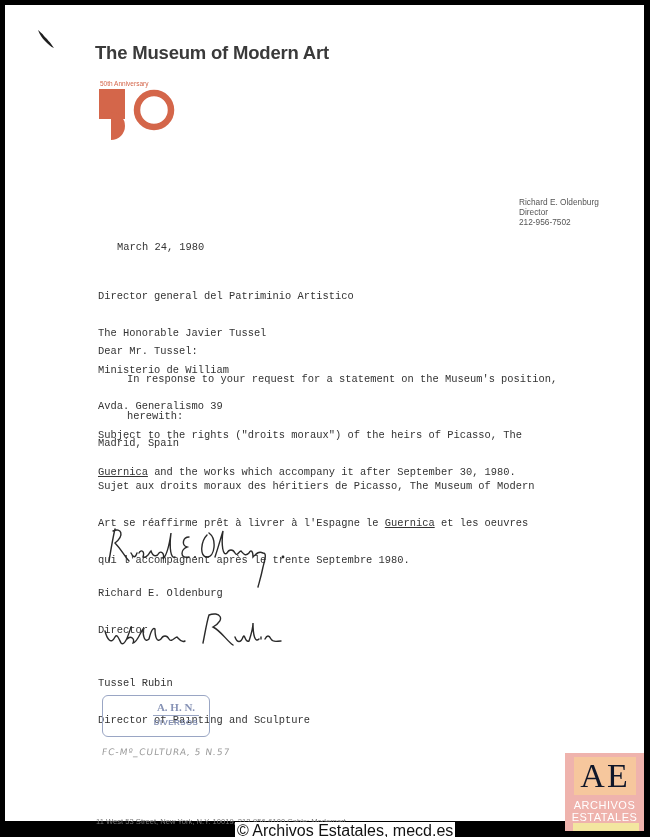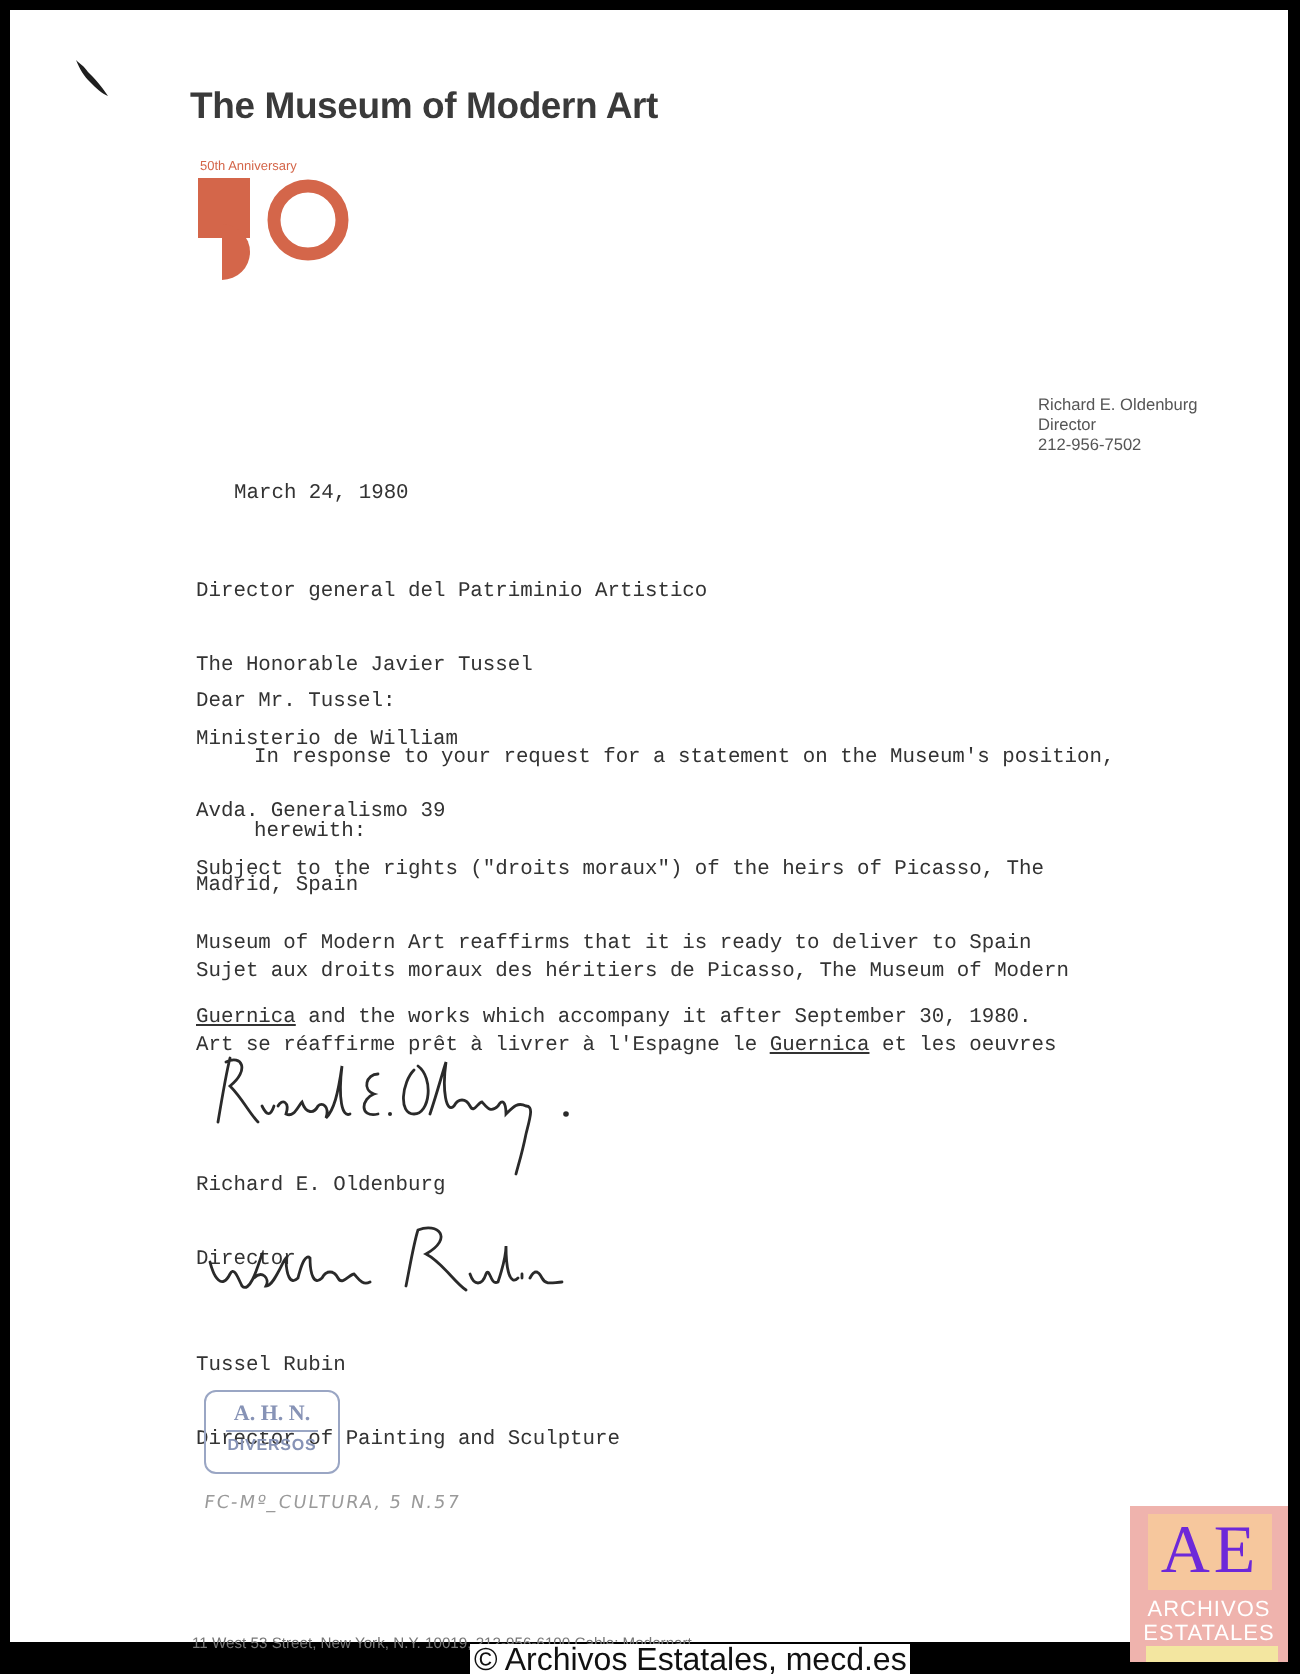--- a/index.html
+++ b/index.html
@@ -7,30 +7,30 @@
   .page { position:absolute; left:5px; top:5px; width:639px; height:816px; background:#fff; }
   .abs { position:absolute; }
   .logo-icon { left:31px; top:24px; width:20px; height:24px; }
   .title { left:90px; top:37px; font-family:"Liberation Sans", sans-serif; font-weight:bold; font-size:18.5px; color:#3a3a3a; letter-spacing:-0.2px; white-space:nowrap; }
   .anniv-label { left:95px; top:75px; font-size:6.5px; color:#d4664a; white-space:nowrap; }
   .anniv-logo { left:94px; top:84px; width:78px; height:52px; }
   .sender { left:514px; top:192px; font-size:8.3px; color:#555; line-height:10px; white-space:nowrap; }
   .mono { font-family:"Liberation Mono", monospace; font-size:10.4px; color:#333; line-height:12.2px; white-space:pre; }
   .u { text-decoration:underline; }
   .sig { stroke:#2a2a2a; stroke-width:1.4; fill:none; stroke-linecap:round; }
-  .stamp { left:97px; top:690px; width:66px; height:40px; border:1.5px solid #9aa6c4; border-radius:6px; color:#8793b6; text-align:center; font-family:"Liberation Serif", serif; }
+  .stamp { left:97px; top:690px; width:66px; height:40px; border:1.5px solid #9aa6c4; border-radius:6px; color:#8793b6; text-align:center; font-family:"Liberation Serif", serif;padding-left:40px; }
   .stamp .l1 { font-weight:bold; font-size:11px; margin-top:5px; }
   .stamp .rule { width:46px; margin:2px auto; border-top:1px solid #9aa6c4; }
   .stamp .l2 { font-family:"Liberation Sans", sans-serif; font-weight:bold; font-size:8px; letter-spacing:0.4px; }
   .handnote { left:97px; top:742px; font-family:"DejaVu Sans", sans-serif; font-size:9px; color:#9a9a9a; letter-spacing:1px; white-space:nowrap; transform:skewX(-8deg); }
   .footer-addr { left:91px; top:812px; font-size:7.6px; color:#777; white-space:nowrap; }
   .watermark { left:235px; top:822px; font-size:16px; color:#111; white-space:nowrap; }
   .ae-badge { left:560px; top:748px; width:79px; height:78px; background:#efb3ad; }
   .ae-badge .ae-box { position:absolute; left:9px; top:4px; width:62px; height:38px; background:#f6c79d; }
-  .ae-badge .ae-letters { position:absolute; left:9px; top:3px; width:62px; text-align:center; font-family:"Liberation Serif", serif; font-size:34px; color:#6d28d9; letter-spacing:2px; line-height:40px; }
+  .ae-badge .ae-letters { position:absolute; left:9px; top:3px; width:62px; text-align:center; font-family:"Liberation Serif", serif; font-size:34px; color:#0f172a; letter-spacing:2px; line-height:40px; }
   .ae-badge .ae-text { position:absolute; left:0; width:79px; text-align:center; font-family:Liberation Sans, sans-serif; font-size:11px; color:#fff; letter-spacing:0.5px; }
   .ae-badge .ae-strip { position:absolute; left:8px; top:70px; width:66px; height:8px; background:#f3e6a0; }
 </style>
 </head>
 <body>
 
 <div class="page">
 
   <svg class="abs logo-icon" viewBox="0 0 20 24">
     <path d="M2 1 C4 3,6 4,8 7 C11 10,14 13,18 19 C15 18,12 15,9 12 C6 9,4 6,2 1 Z" fill="#1f1f1f"></path>
@@ -64,27 +64,27 @@
 
   <div class="abs mono" style="left:93px; top:340px;">Dear Mr. Tussel:</div>
 
   <div class="abs mono" style="left:93px; top:344px;margin-left:29px;">
     <div>In response to your request for a statement on the Museum's position,</div>
     <div>herewith:</div>
   </div>
 
   <div class="abs mono" style="left:93px; top:400px;">
     <div>Subject to the rights ("droits moraux") of the heirs of Picasso, The</div>
-    <div>Museum of Modern Art reaffirms that it is ready to deliver to Spain</div>
     <div><span class="u">Guernica</span><span> and the works which accompany it after September 30, 1980.</span></div>
   </div>
 
   <div class="abs mono" style="left:93px; top:451px;">
     <div>Sujet aux droits moraux des héritiers de Picasso, The Museum of Modern</div>
     <div><span>Art se réaffirme prêt à livrer à l'Espagne le </span><span class="u">Guernica</span><span> et les oeuvres</span></div>
+    <div>qui l'accompagnent après le trente Septembre 1980.</div>
   </div>
 
   <svg class="abs" style="left:98px; top:518px; width:185px; height:68px;" viewBox="0 0 185 68">
     <path class="sig" d="M6 38 C8 26,10 14,12 6 M10 8 C18 4,22 12,12 20 C18 26,22 34,26 38"></path>
     <path class="sig" d="M28 30 C30 34,32 36,34 30 M36 30 C38 26,42 28,40 34 C44 36,46 30,48 28 C50 34,54 34,56 30 C58 28,62 30,60 36 C64 32,66 24,68 10 C66 26,68 36,72 34"></path>
     <path class="sig" d="M86 14 C80 14,78 22,84 24 C78 26,76 36,86 34"></path>
     <circle cx="92" cy="34" r="1" fill="#2a2a2a"></circle>
     <path class="sig" d="M104 12 C98 18,96 34,104 34 C112 34,114 16,106 10 M112 34 C116 22,118 14,120 8 C118 22,120 34,124 30 C126 26,130 26,132 30 C134 34,136 28,138 28 C140 30,142 34,146 30 C148 26,150 28,150 34 C154 30,156 28,160 30 C164 30,162 36,160 44 C158 54,156 60,155 64"></path>
     <circle cx="180" cy="34" r="1.4" fill="#2a2a2a"></circle>
   </svg>

